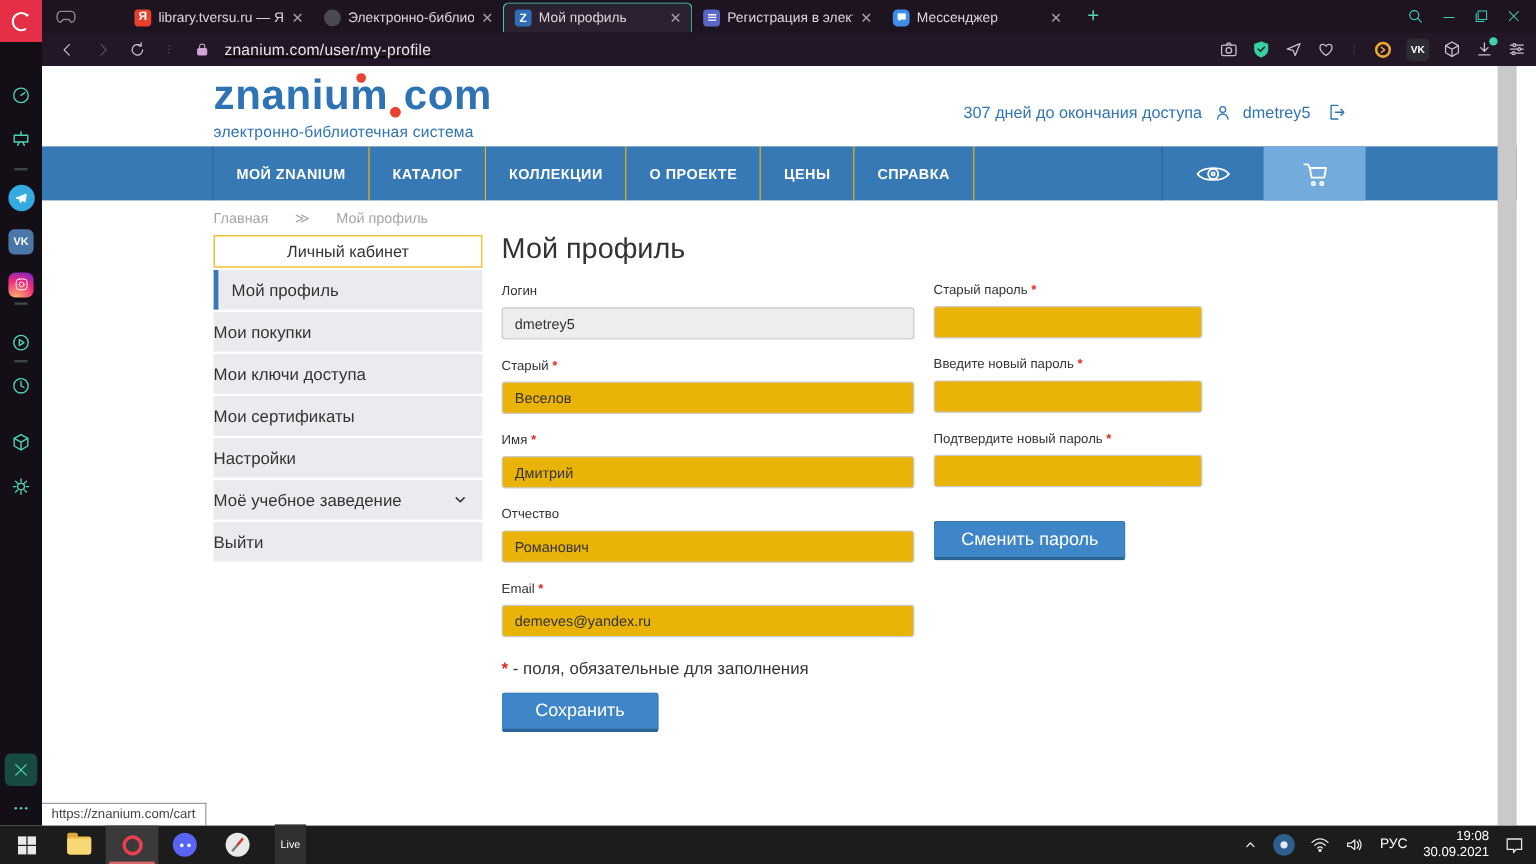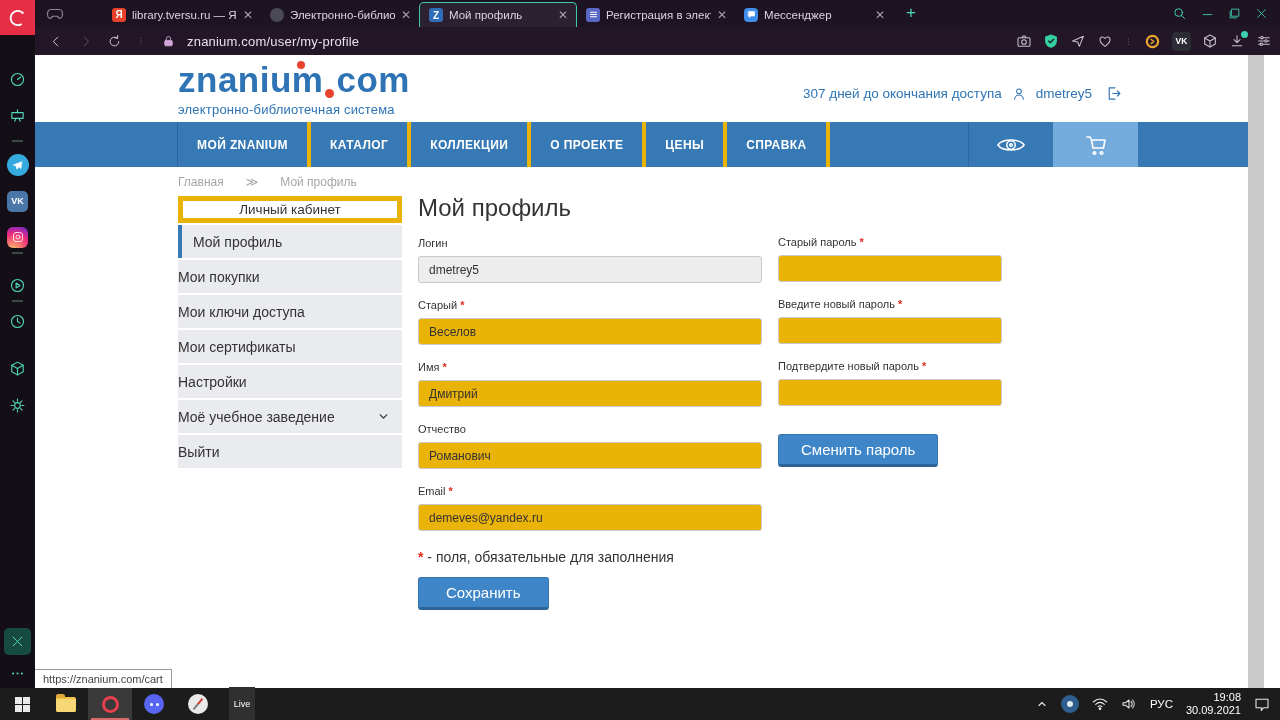--- a/index.html
+++ b/index.html
@@ -23,50 +23,50 @@
   .tabbar { position:absolute; left:0; top:0; right:0; height:27px; display:flex; align-items:stretch; }
   .gx-btn { position:absolute; left:8px; top:3px; width:24px; height:21px; display:flex; align-items:center; justify-content:center; color:#8d8594; }
   .tab { position:absolute; top:2px; height:25px; width:158px; display:flex; align-items:center; padding:0 6px 0 9px; color:#ddd5e0; border-radius:5px 5px 0 0; }
   .tab.active { background:#2b2130; border:1px solid #3fcab0; border-bottom:none; }
   .tab .fav { width:14px; height:14px; border-radius:3px; flex:0 0 14px; display:flex; align-items:center; justify-content:center; font-size:10px; font-weight:bold; color:#fff; }
   .tab .t { flex:1; font-size:11.5px; white-space:nowrap; overflow:hidden; margin:0 4px 0 6px; }
   .tab .x { flex:0 0 14px; color:#a79fae; font-size:12px; text-align:center; cursor:pointer; }
   .newtab { position:absolute; top:2px; left:865px; width:22px; height:22px; color:#4fd6b8; font-size:17px; display:flex; align-items:center; justify-content:center; }
   .winctl { position:absolute; top:0; right:0; height:27px; display:flex; align-items:center; gap:14px; padding-right:12px; color:#3fd0b4; }
 
-  .addrbar { position:absolute; left:0; top:27px; right:0; height:28px; display:flex; align-items:center; background:#231727; }
+  .addrbar { position:absolute; left:0; top:27px; right:0; height:28px; display:flex; align-items:center; background:#231727;text-decoration:underline; }
   .nav-ico { color:#cfc6d4; margin-left:14px; display:flex; align-items:center; }
   .nav-ico.dim { color:#5f5565; }
   .url { color:#e9e0ec; font-size:13px; margin-left:12px; letter-spacing:0.2px; }
   .addr-right { position:absolute; right:8px; top:0; height:28px; display:flex; align-items:center; gap:11px; color:#c8bfcf; }
 
   
   .page { position:absolute; left:35px; top:55px; width:1229px; height:633px; background:#fff; overflow:hidden; z-index:3; }
   .scrollbar { position:absolute; right:0; top:0; width:16px; height:633px; background:#c9c9c9; }
 
   .site-logo { position:absolute; left:143px; top:5px; color:#2e74b5; }
   .logo-line { display:flex; align-items:baseline; font-weight:bold; font-size:35px; position:relative; letter-spacing:0.5px; }
   .logo-dot { width:9px; height:9px; border-radius:50%; background:#e8432e; margin:0 2px 2px 2px; align-self:flex-end; }
   .i-dot { position:absolute; left:119px; top:1px; width:8px; height:8px; border-radius:50%; background:#e8432e; }
   .site-sub { font-size:13px; margin-top:2px; letter-spacing:0.2px; }
 
   .hdr-right { position:absolute; top:30px; right:142px; display:flex; align-items:center; gap:9px; color:#2e74b5; font-size:13.5px; }
 
   .mainnav { position:absolute; left:0; top:67px; width:1229px; height:45px; background:#3779b5; display:flex; }
   .mainnav .pad { width:143px; border-right:1px solid #2d659e; }
-  .nav-item { display:flex; align-items:center; padding:0 19px; color:#fff; font-size:12px; font-weight:bold; border-right:4px solid #eab308; cursor:pointer; letter-spacing:0.4px; }
+  .nav-item { display:flex; align-items:center; padding:0 19px; color:#fff; font-size:12px; font-weight:bold; border-right:1px solid #eab308; cursor:pointer; letter-spacing:0.4px; }
   .nav-spacer { flex:1; }
   .nav-btn { width:85px; display:flex; align-items:center; justify-content:center; color:#fff; border-left:1px solid #2d659e; cursor:pointer; }
   .nav-btn.cart { background:#74abdd; border-left:none; }
   .nav-rest { width:126px; }
 
   .crumbs { position:absolute; left:143px; top:120px; font-size:12px; color:#a6a6a6; display:flex; gap:22px; }
 
   .accmenu { position:absolute; left:143px; top:141px; width:224px; }
-  .accmenu .head { height:27px; background:#fff; border:5px solid #eab308; display:flex; align-items:center; justify-content:center; font-size:13.5px; color:#333; }
+  .accmenu .head { height:27px; background:#fff; border:1px solid #eab308; display:flex; align-items:center; justify-content:center; font-size:13.5px; color:#333; }
   .accmenu .item { height:33px; margin-top:2px; background:#e9ebee; display:flex; align-items:center; font-size:14px; color:#333; cursor:pointer; position:relative; }
   .accmenu .item.active { border-left:4px solid #3779b5; padding-left:11px; }
   .accmenu .item .chev { position:absolute; right:12px; color:#333; display:flex; }
 
   .formcol { position:absolute; left:383px; top:139px; width:344px; }
   .h1 { font-size:24px; color:#333; font-weight:500; margin-bottom:15px; }
   .flabel { font-size:11px; color:#333; margin-bottom:7px; }
   .req { color:#e02b20; font-weight:bold; margin-left:3px; }
   .tinput { width:100%; height:27px; border:1px solid #c9c9c9; border-radius:3px; padding:0 10px; font-size:12px; color:#333; margin-bottom:16px; font-family:"Liberation Sans",sans-serif; outline:none; background:#eab308; }
   .tinput.disabled { background:#ededed; }

